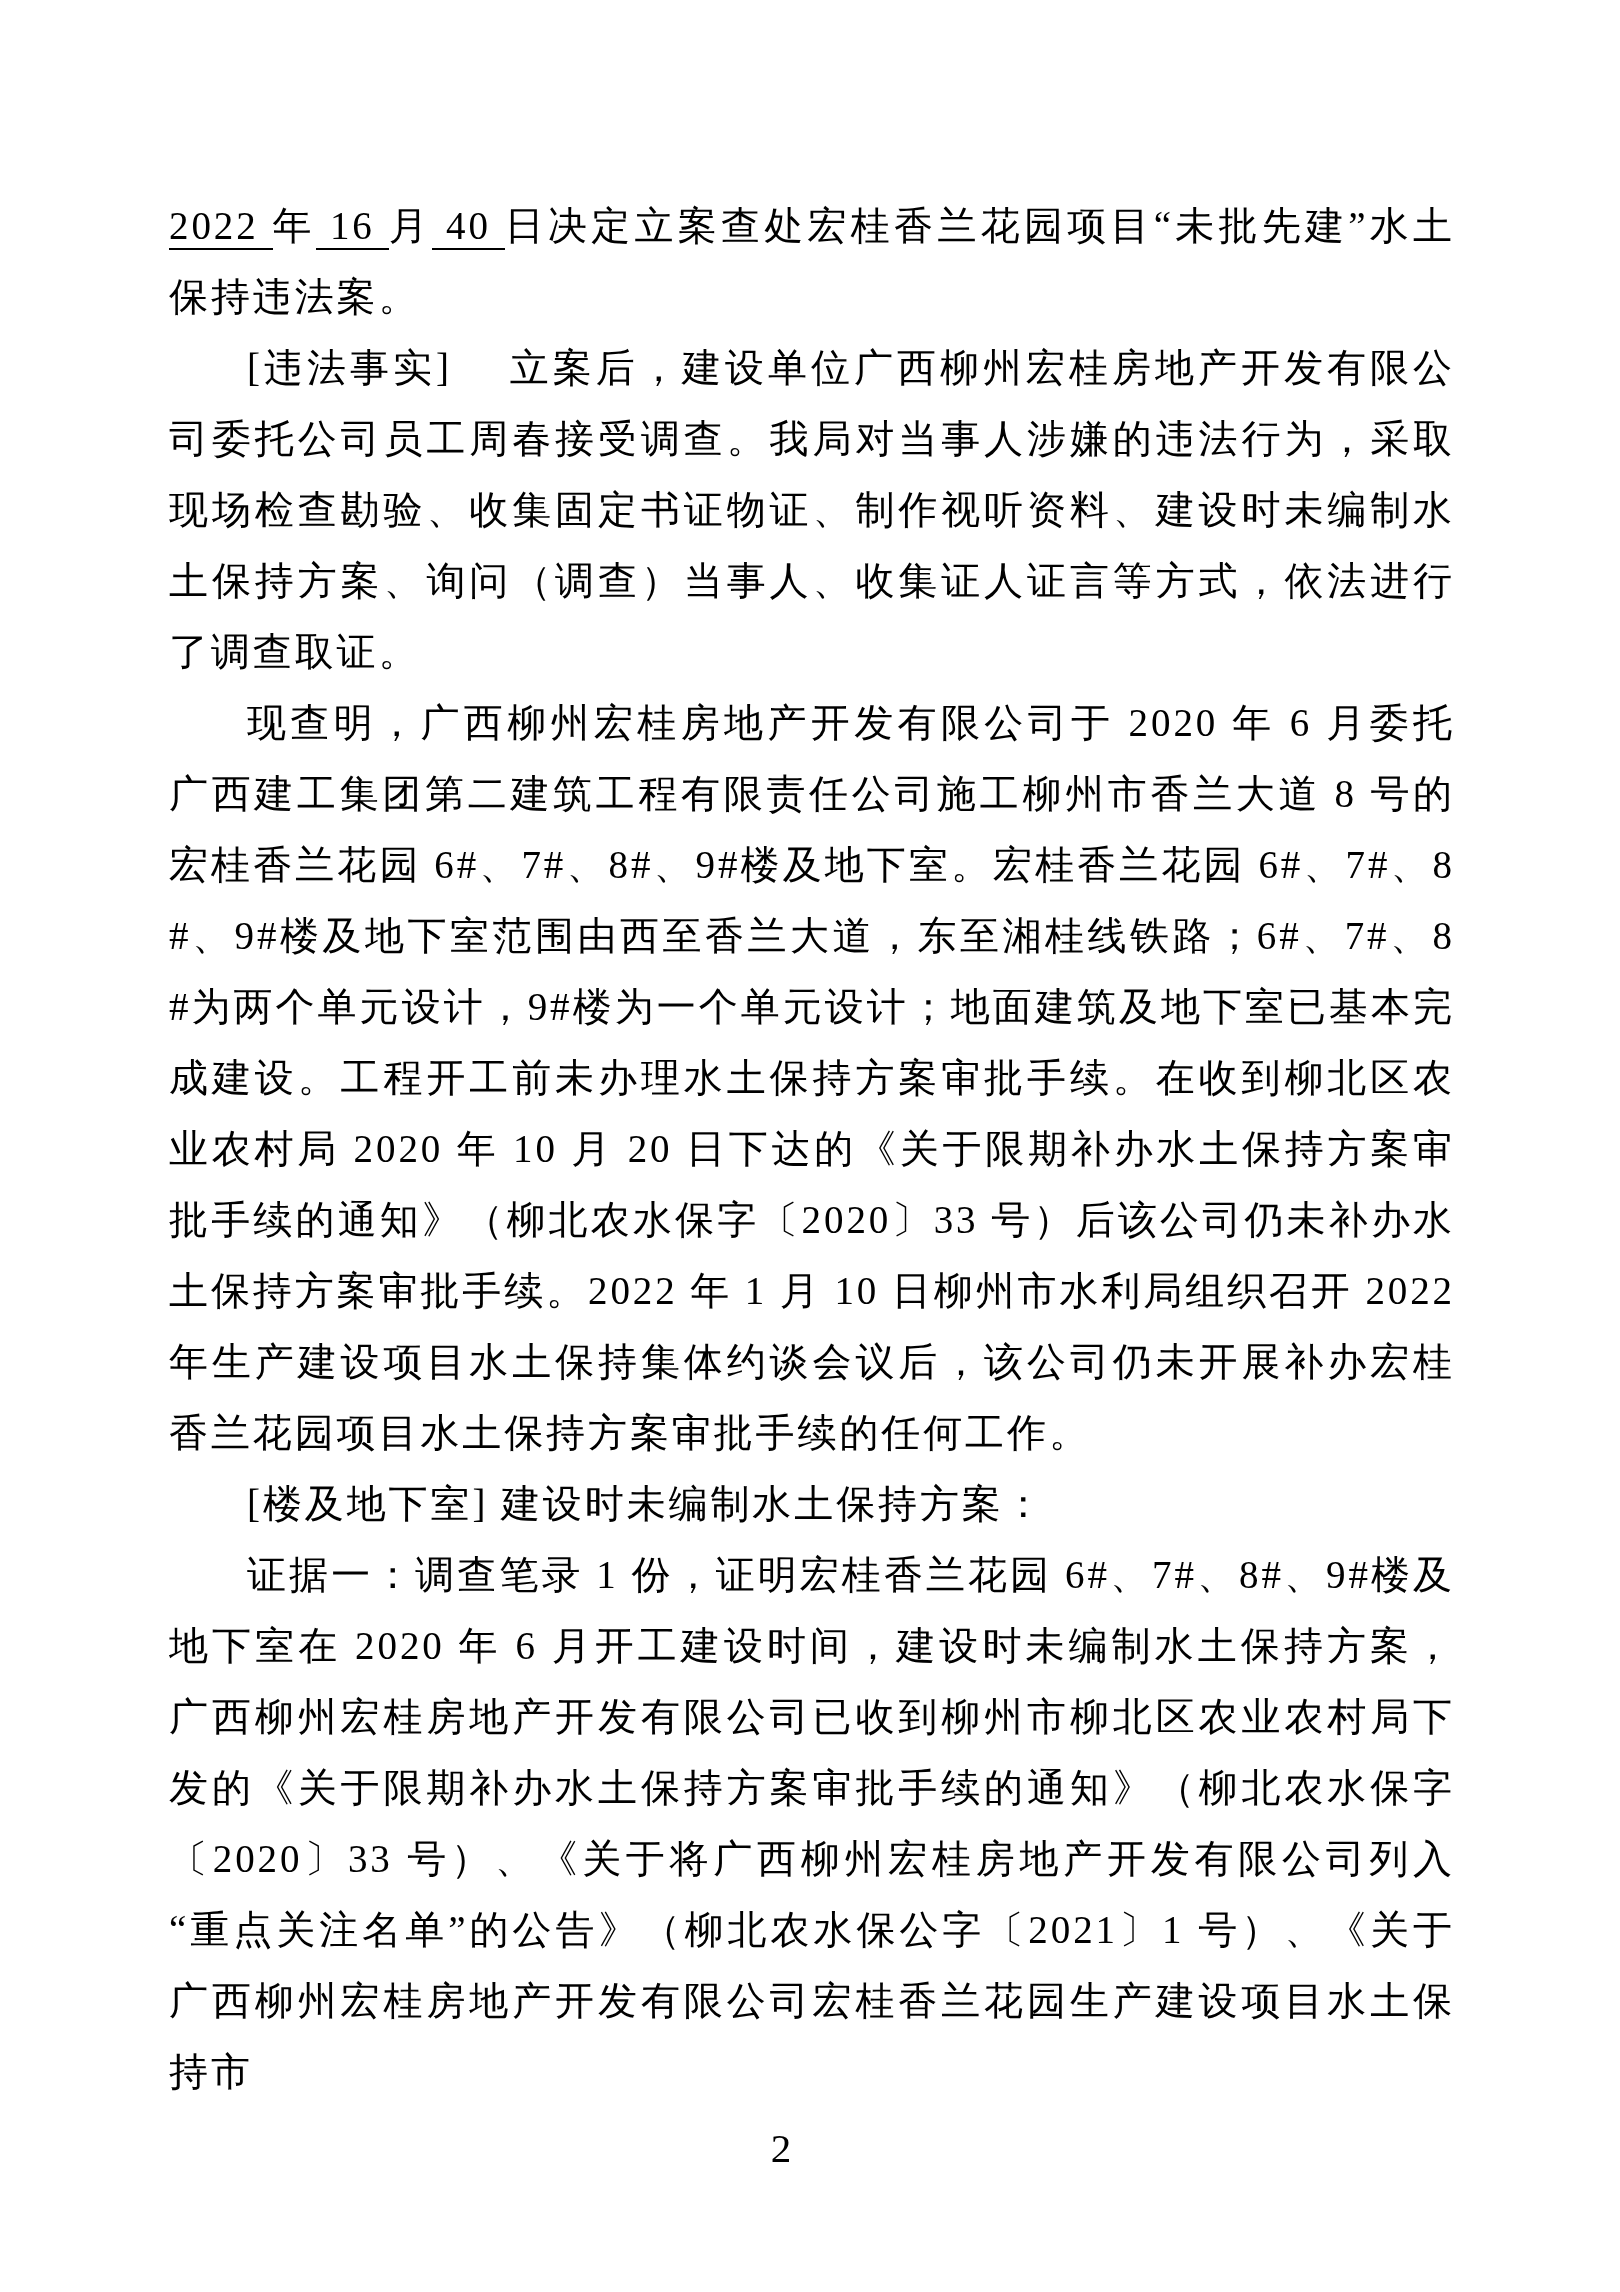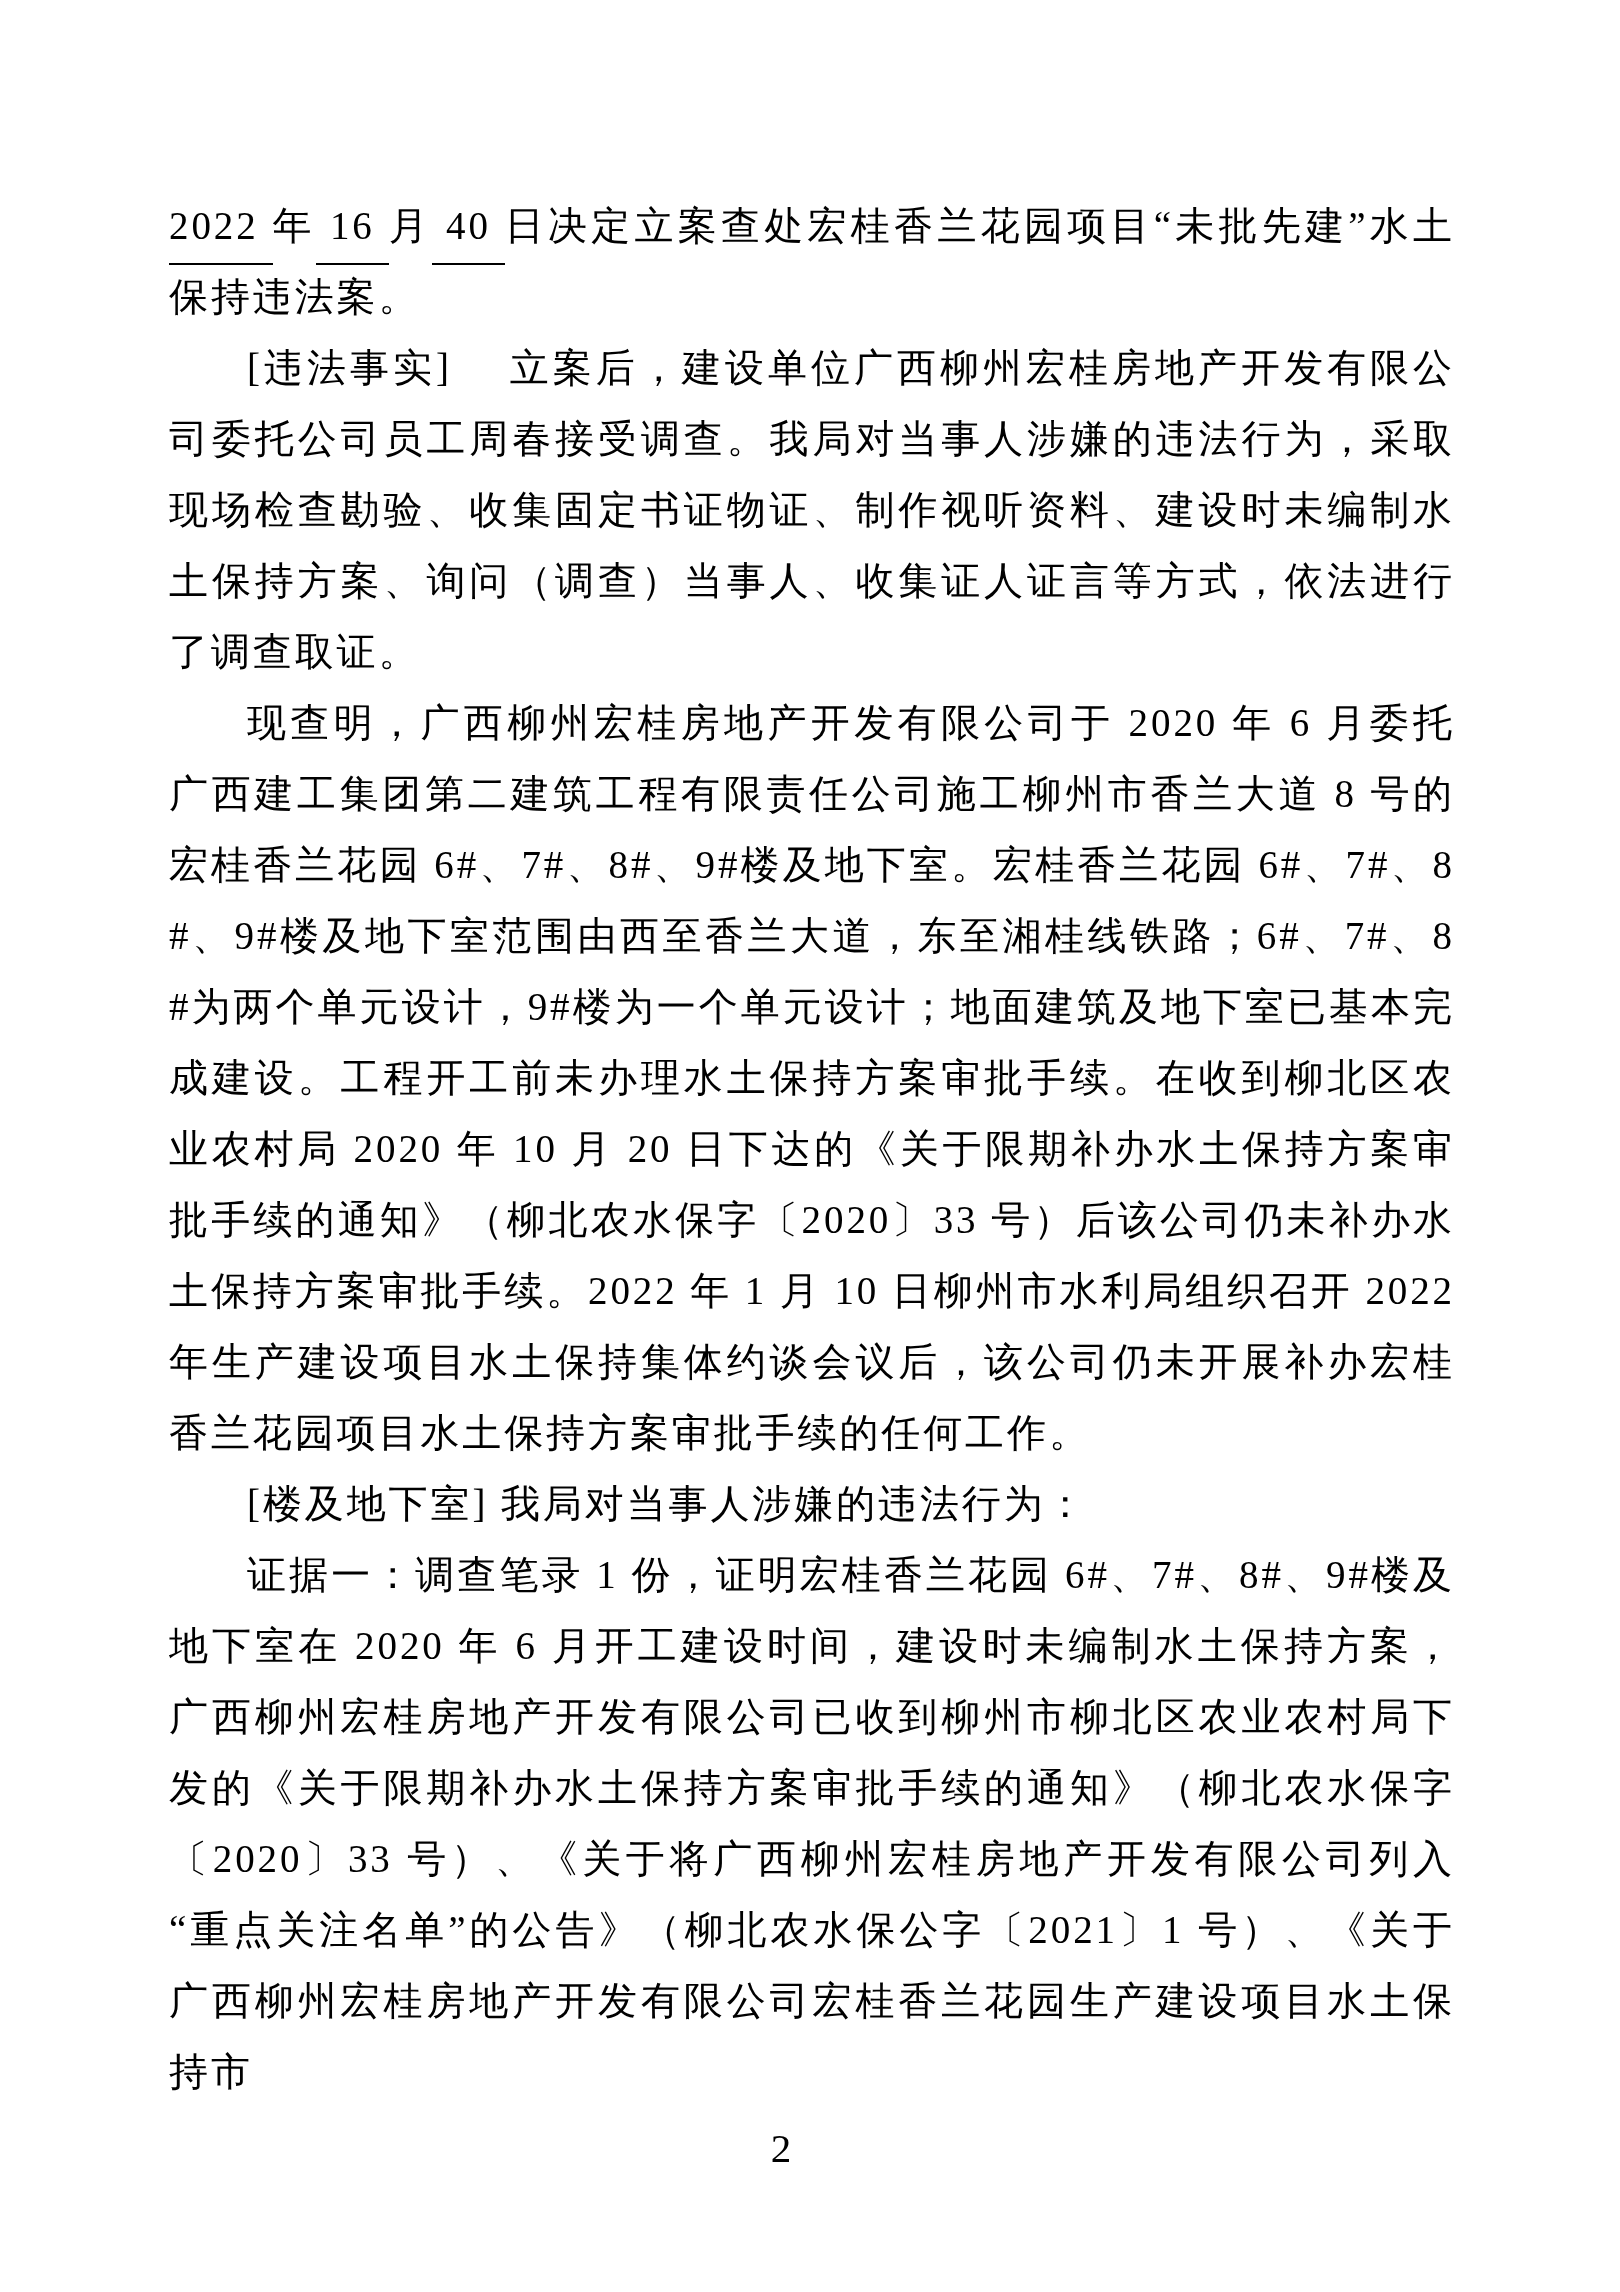--- a/index.html
+++ b/index.html
@@ -31,21 +31,21 @@
     word-break: break-all;
   }
   p.doc-par.indent {
     text-indent: 2em;
   }
   .bold {
     font-weight: normal;
   }
   .blank {
     border-bottom: 2.9px solid #000;
-    padding-bottom: 16px;
+    padding-bottom: 1px;
     margin-top: 28px;
   }
   .footer {
     position: absolute;
     top: 2119px;
     left: 0;
     width: 100%;
     text-align: center;
     transform: translateX(-29px);
     font-size: 41px;
@@ -53,21 +53,21 @@
   }
 </style>
 </head>
 <body>
 
 <div class="doc-body">
   <div>
       <p class="doc-par"><span class="blank">2022 </span><span>年</span><span class="blank"> 16 </span><span>月</span><span class="blank"> 40 </span><span>日决定立案查处宏桂香兰花园项目“未批先建”水土保持违法案。</span></p>
       <p class="doc-par indent"><span class="bold">[违法事实]</span><span>　 立案后，建设单位广西柳州宏桂房地产开发有限公司委托公司员工周春接受调查。我局对当事人涉嫌的违法行为，采取现场检查勘验、收集固定书证物证、制作视听资料、建设时未编制水土保持方案、询问（调查）当事人、收集证人证言等方式，依法进行了调查取证。</span></p>
       <p class="doc-par indent"><span>现查明，广西柳州宏桂房地产开发有限公司于 2020 年 6 月委托广西建工集团第二建筑工程有限责任公司施工柳州市香兰大道 8 号的宏桂香兰花园 6#、7#、8#、9#楼及地下室。宏桂香兰花园 6#、7#、8#、9#楼及地下室范围由西至香兰大道，东至湘桂线铁路；6#、7#、8#为两个单元设计，9#楼为一个单元设计；地面建筑及地下室已基本完成建设。工程开工前未办理水土保持方案审批手续。在收到柳北区农业农村局 2020 年 10 月 20 日下达的《关于限期补办水土保持方案审批手续的通知》（柳北农水保字〔2020〕33 号）后该公司仍未补办水土保持方案审批手续。2022 年 1 月 10 日柳州市水利局组织召开 2022 年生产建设项目水土保持集体约谈会议后，该公司仍未开展补办宏桂香兰花园项目水土保持方案审批手续的任何工作。</span></p>
-      <p class="doc-par indent"><span class="bold">[楼及地下室]</span><span> 我局对当事人涉嫌的违法行为：</span></p>
+      <p class="doc-par indent"><span class="bold">[楼及地下室]</span><span> 建设时未编制水土保持方案：</span></p>
       <p class="doc-par indent"><span>证据一：调查笔录 1 份，证明宏桂香兰花园 6#、7#、8#、9#楼及地下室在 2020 年 6 月开工建设时间，建设时未编制水土保持方案，广西柳州宏桂房地产开发有限公司已收到柳州市柳北区农业农村局下发的《关于限期补办水土保持方案审批手续的通知》（柳北农水保字〔2020〕33 号）、《关于将广西柳州宏桂房地产开发有限公司列入“重点关注名单”的公告》（柳北农水保公字〔2021〕1 号）、《关于广西柳州宏桂房地产开发有限公司宏桂香兰花园生产建设项目水土保持市</span></p>
     </div>
 </div>
 
 <div class="footer">
   <span>2</span>
 </div>
 
 
 </body></html>

